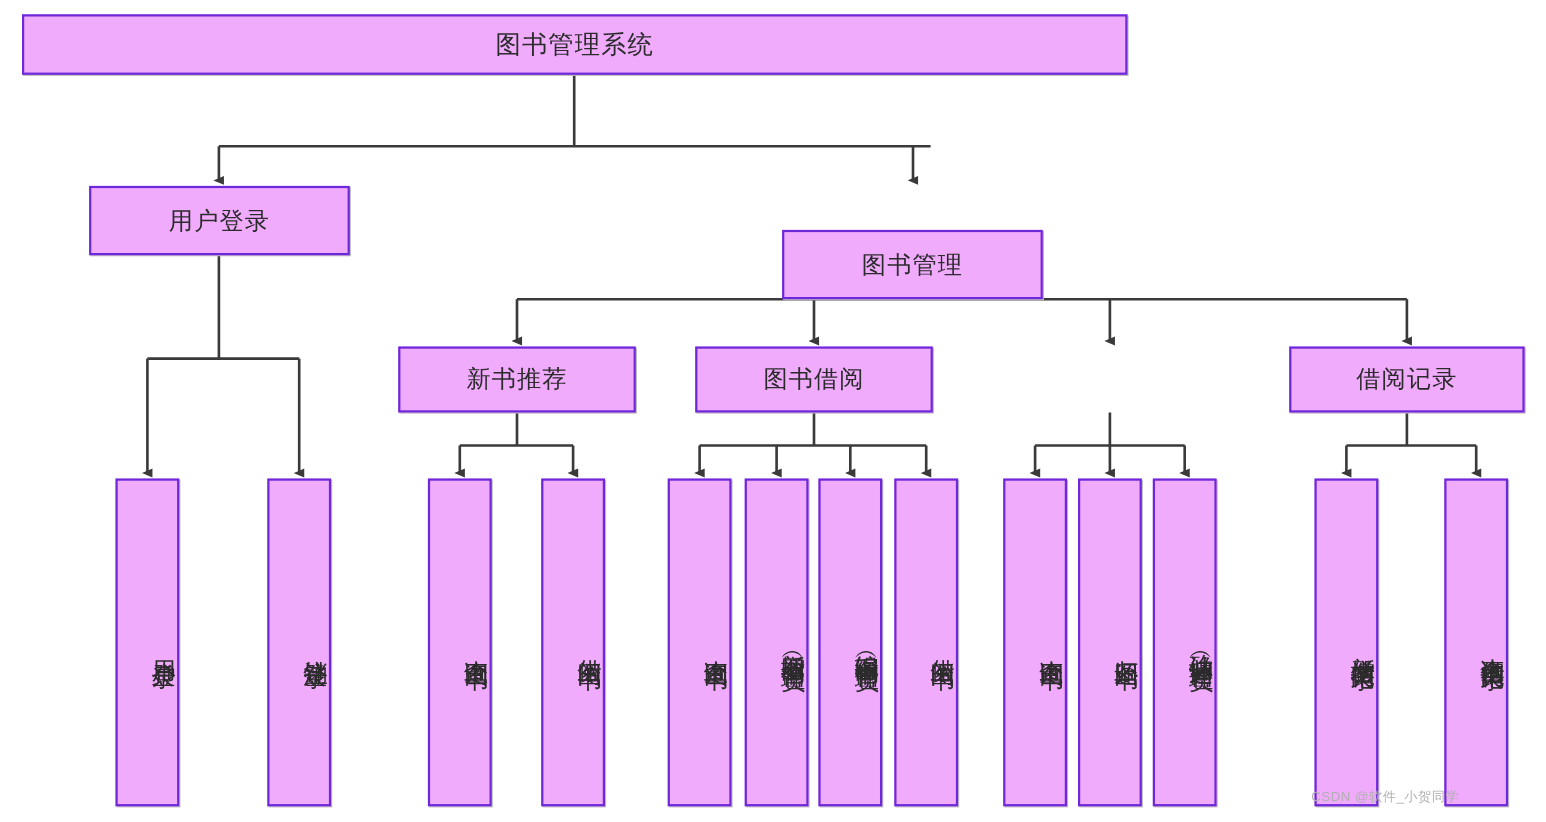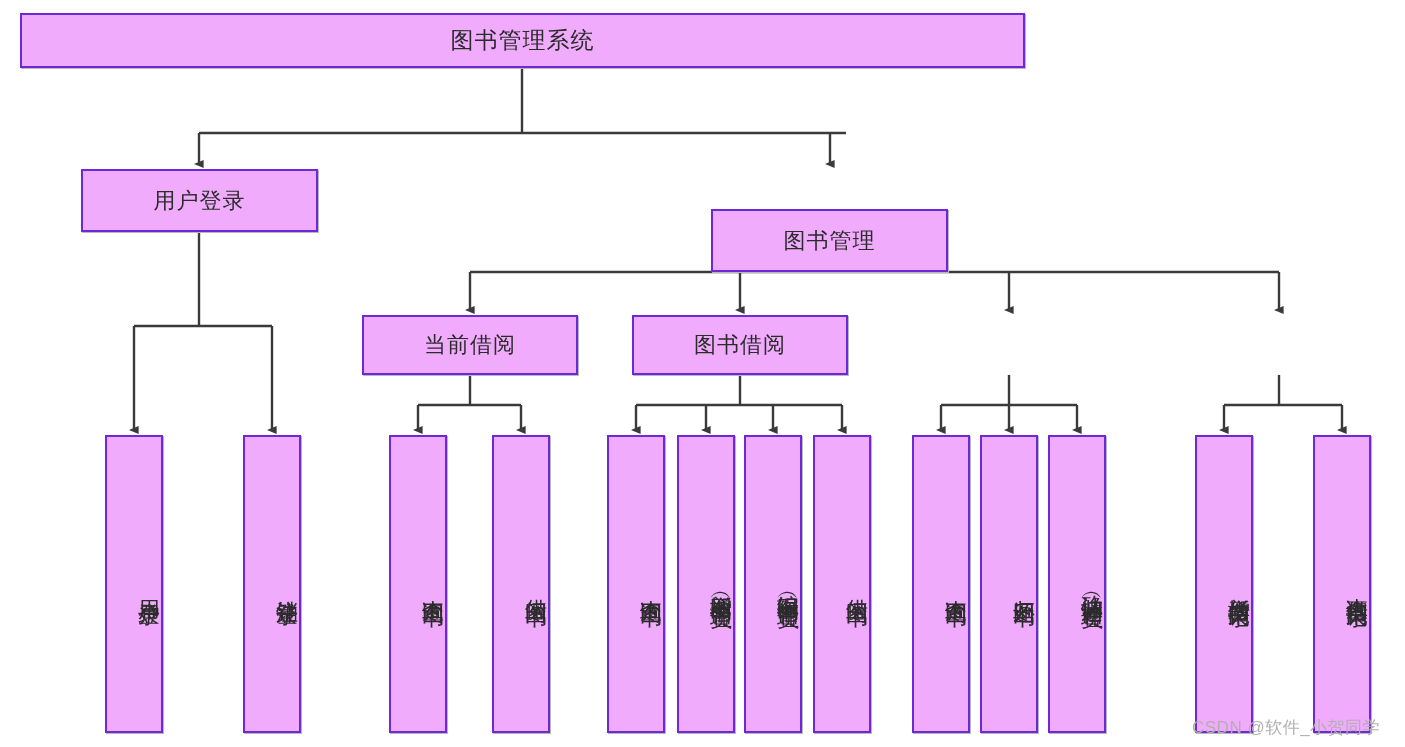--- a/index.html
+++ b/index.html
@@ -55,21 +55,21 @@
     align-items: flex-start;
     justify-content: center;
   }
   .node-v .vlabel {
     writing-mode: vertical-rl;
     text-orientation: upright;
     display: block;
   }
   .watermark {
     position: absolute;
-    font-size: 17px;
+    font-size: 12px;
     color: #b0b0b0;
     white-space: nowrap;
     letter-spacing: 0.5px;
   }
 </style>
 </head>
 <body>
 
 <div id="diagram-root">
 
@@ -128,24 +128,27 @@
   </div>
 
   <div class="node node-h" style="left:81px; top:169px; width:237px; height:63px;">
     <span>用户登录</span>
   </div>
   <div class="node node-h" style="left:711px; top:169px; width:237px; height:63px;margin-top:40px;">
     <span>图书管理</span>
   </div>
 
   <div class="node node-h" style="left:362px; top:315px; width:216px; height:60px;">
-    <span>当前借阅</span>
+    <span>新书推荐</span>
   </div>
   <div class="node node-h" style="left:632px; top:315px; width:216px; height:60px;font-family:Liberation Mono, monospace;">
     <span>图书借阅</span>
+  </div>
+  <div class="node node-h" style="left:1172px; top:315px; width:214px; height:60px;">
+    <span>借阅记录</span>
   </div>
 
   <div class="node node-v" style="left:105px; top:435px; width:58px; height:298px;">
     <span class="vlabel">用户登录</span>
   </div>
   <div class="node node-v" style="left:243px; top:435px; width:58px; height:298px;">
     <span class="vlabel">注销登录</span>
   </div>
 
   <div class="node node-v" style="left:389px; top:435px; width:58px; height:298px;">

